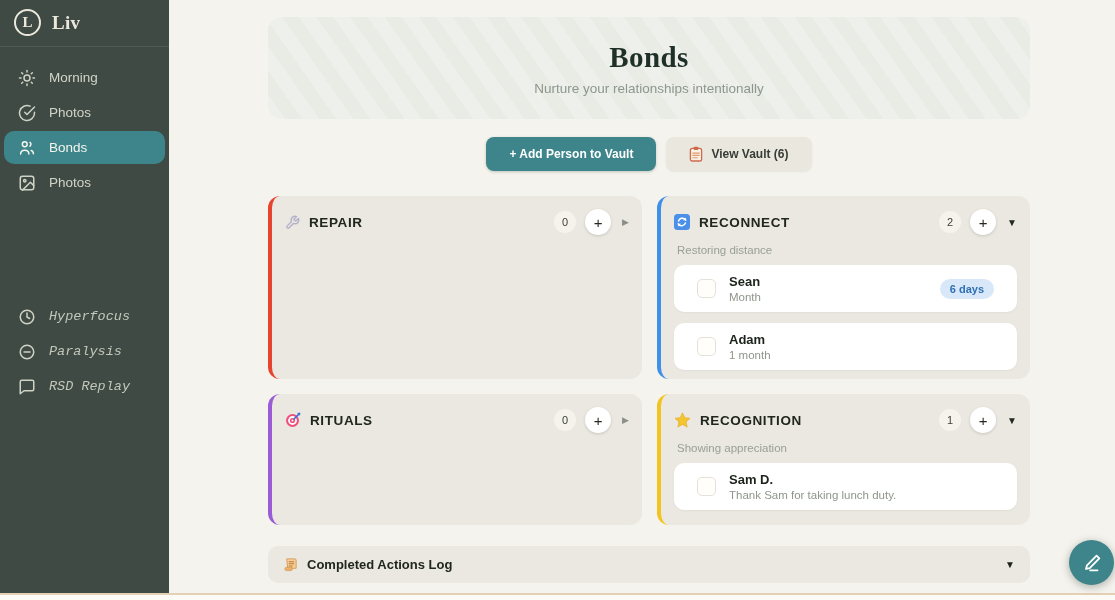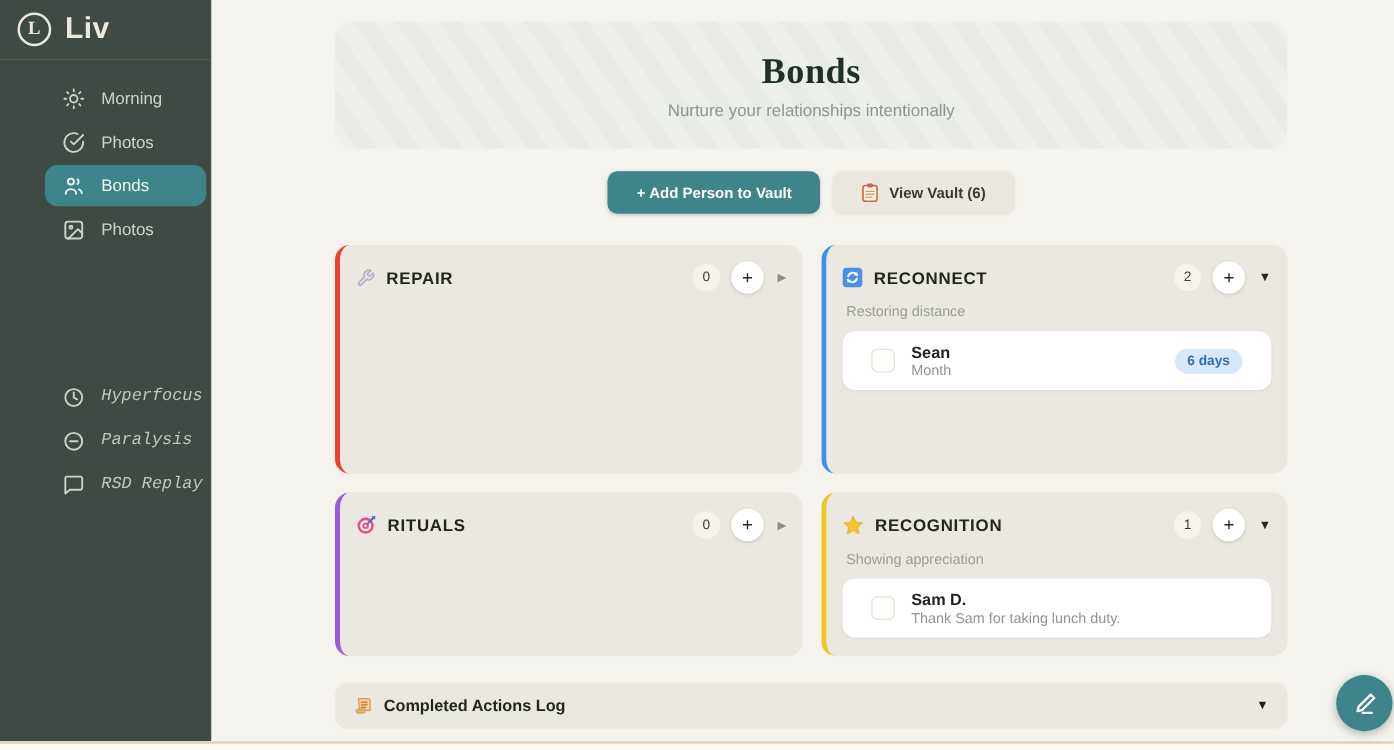--- a/index.html
+++ b/index.html
@@ -23,24 +23,24 @@
   .side-logo {
     display:flex; align-items:center; gap:11px;
     padding:9px 14px 10px; border-bottom:1px solid rgba(255,255,255,.09);
   }
   .logo-circle {
     width:27px; height:27px; border:2px solid #ece9dc; border-radius:50%;
     display:flex; align-items:center; justify-content:center;
     color:#ece9dc; font-family:"Liberation Serif", serif; font-weight:bold; font-size:15px;
   }
   .logo-text {
-    font-family:Liberation Sans, sans-serif; font-weight:bold; font-size:24px; color:#ece9dc;
+    font-family:Liberation Serif, serif; font-weight:bold; font-size:19px; color:#ece9dc;
     letter-spacing:.3px;
   }
-  .nav-group { display:flex; flex-direction:column; gap:2px;padding-left:32px; }
+  .nav-group { display:flex; flex-direction:column; gap:2px; }
   .nav-main  { margin-top:14px; }
   .nav-modes { margin-top:101px; }
   .nav-modes .side-label { font-style:italic; color:#c2c7ba;font-family:Liberation Mono, monospace; }
   .nav-foot  { margin-top:auto; margin-bottom:6px; }
   .side-item {
     display:flex; align-items:center; gap:13px;
     height:33px; padding:0 14px; margin:0 4px;
     color:#d2d4c8; font-size:13.5px; border-radius:10px; cursor:pointer;
   }
   .side-item svg { flex:0 0 auto; stroke:#cfd2c5; }
@@ -273,20 +273,27 @@
         <div class="card-sub">Restoring distance</div>
         <div class="item">
           <span class="checkbox"></span>
           <span class="item-text">
             <span class="item-name">Sean</span>
             <span class="item-detail">Month</span>
           </span>
           <span class="spacer"></span>
           <span class="badge">6 days</span>
         </div>
+        <div class="item">
+          <span class="checkbox"></span>
+          <span class="item-text">
+            <span class="item-name">Adam</span>
+            <span class="item-detail">1 month</span>
+          </span>
+        </div>
       </div>
 
       <div class="card row2" style="border-left-color: rgb(154, 91, 214);">
         <div class="card-head">
           <span class="ic">
             <svg width="16" height="16" viewBox="0 0 16 16">
                 <circle cx="7.5" cy="8.5" r="6.5" fill="#ef4f7d"></circle>
                 <circle cx="7.5" cy="8.5" r="4.4" fill="#fff"></circle>
                 <circle cx="7.5" cy="8.5" r="2.6" fill="#ef4f7d"></circle>
                 <circle cx="7.5" cy="8.5" r="1" fill="#fff"></circle>

